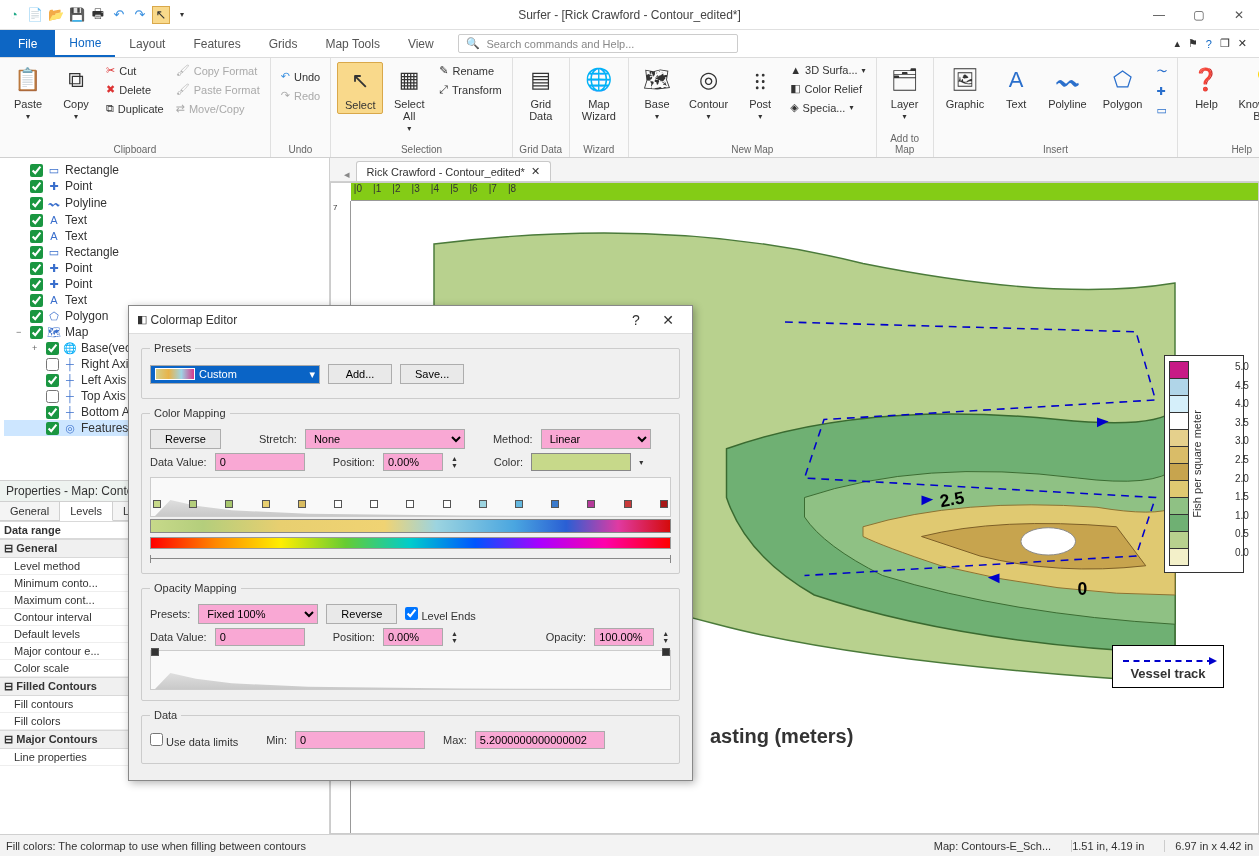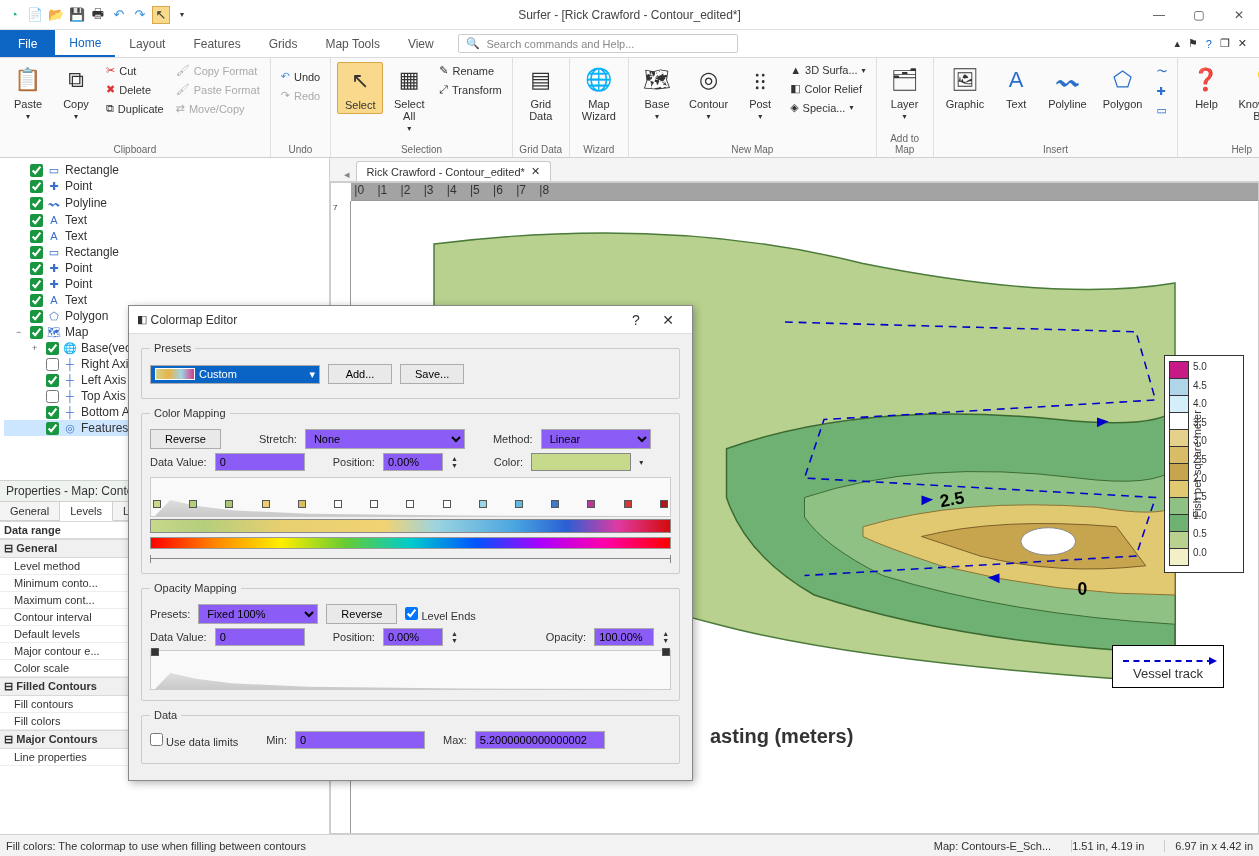--- a/index.html
+++ b/index.html
@@ -54,58 +54,58 @@
 .props-row .k { width: 55%; padding: 2px 4px 2px 14px; }
 .props-row .v { flex: 1; padding: 2px 4px; }
 
 
 .canvas-area { flex: 1; display: flex; flex-direction: column; background: #e9e9e9; position: relative; }
 .doc-tabs { height: 24px; background: #f4f4f4; border-bottom: 1px solid #d0d0d0; display: flex; align-items: flex-end; padding-left: 8px; gap: 0; }
 .doc-tab { background: #fff; border: 1px solid #c9c9c9; border-bottom: none; padding: 3px 10px; font-size: 11px; border-radius: 3px 3px 0 0; display: flex; align-items: center; gap: 6px; }
 .doc-canvas { flex: 1; background: #fff; position: relative; overflow: hidden; margin: 0; border: 1px solid #ccc; }
 
 
-.ruler-h { position: absolute; top: 0; left: 20px; right: 0; height: 18px; background: #a3a3a3; border-bottom: 1px solid #999; font-size: 12px; overflow: hidden; }
+.ruler-h { position: absolute; top: 0; left: 20px; right: 0; height: 18px; background: #84cc16; border-bottom: 1px solid #999; font-size: 10px; overflow: hidden; }
 .ruler-v { position: absolute; top: 18px; left: 0; width: 20px; bottom: 0; background: #fff; border-right: 1px solid #999; font-size: 8px; }
 
 .map-surface { position: absolute; left: 24px; top: 22px; right: 4px; bottom: 4px; }
 
 
 .dialog { position: absolute; left: 128px; top: 305px; width: 565px; height: 476px; background: #f0f0f0; border: 1px solid #888; box-shadow: 2px 2px 8px rgba(0,0,0,0.3); display: flex; flex-direction: column; font-size: 11px; z-index: 1000; }
 .dialog-titlebar { height: 28px; background: #fff; display: flex; align-items: center; padding: 0 8px; border-bottom: 1px solid #ddd; }
 .dialog-titlebar .t { flex: 1; font-size: 12px; }
 .dialog-titlebar .b { width: 32px; text-align: center; font-size: 14px; cursor: pointer; }
 .dialog-body { flex: 1; padding: 8px 12px; overflow: auto; }
 .dialog fieldset { border: 1px solid #ccc; border-radius: 2px; margin-bottom: 8px; padding: 6px 8px 10px; }
 .dialog legend { padding: 0 4px; font-size: 11px; }
 .dlg-row { display: flex; align-items: center; gap: 8px; margin: 4px 0; }
 .dlg-btn { background: #e9e9e9; border: 1px solid #adadad; padding: 3px 14px; font-size: 11px; cursor: pointer; min-width: 64px; text-align: center; }
 .dlg-btn.primary { border: 2px solid #0d66c4; }
-.dlg-select, .dlg-input { border: 1px solid #aaa; background: #8b5cf6; padding: 2px 4px; font-size: 11px; }
+.dlg-select, .dlg-input { border: 1px solid #aaa; background: #f9a8d4; padding: 2px 4px; font-size: 11px; }
 .gradient-bar { height: 14px; background: linear-gradient(90deg,#c7d98a 0%,#b4ce7c 10%,#e8cf70 25%,#f0d373 45%,#9cd4e0 55%,#4aa6e0 70%,#2a5fd4 80%,#e03aa2 90%,#d40b0b 100%); border: 1px solid #888; position: relative; }
 .g-handle { position: absolute; top: 0; width: 8px; height: 8px; border: 1px solid #555; background: #fff; }
 .histo { height: 40px; background: #f9f9f9; border: 1px solid #ccc; position: relative; }
 .histo::before { content: ""; position: absolute; left: 4px; right: 4px; bottom: 0; height: 60%; background: linear-gradient(to top, #c9c9c9, #e8e8e8); clip-path: polygon(0 100%, 3% 30%, 8% 55%, 15% 75%, 30% 90%, 60% 98%, 100% 100%); }
 .refspec { height: 12px; background: linear-gradient(90deg,#ff0000,#ff8800,#ffee00,#66cc33,#00cccc,#0055ff,#aa00ff,#ff00aa,#ff0000); border: 1px solid #999; }
 .dialog-footer { display: flex; gap: 8px; padding: 6px 12px 10px; }
 .dialog-footer .spacer { flex: 1; }
 
 
 .statusbar { height: 22px; background: #f3f3f3; border-top: 1px solid #d0d0d0; display: flex; align-items: center; font-size: 11px; padding: 0 6px; gap: 20px; }
 .statusbar .spacer { flex: 1; }
 
 
 .map-legend { position: absolute; right: 10px; top: 150px; width: 80px; border: 1px solid #333; background: #fff; padding: 6px 4px; display: flex; }
 .legend-swatches { display: flex; flex-direction: column; }
 .legend-swatches div { width: 20px; height: 18px; border: 1px solid #333; margin-top: -1px; }
-.legend-labels { display: flex; flex-direction: column; justify-content: space-between; font-size: 10px; padding-left: 4px; padding-top: -6px; }
+.legend-labels { display: flex; flex-direction: column; justify-content: space-between; font-size: 10px; padding-left: 4px; padding-top: -6px; margin-left: 42px; }
 .legend-labels span { height: 18px; line-height: 10px; }
 .legend-title { position: absolute; right: -8px; top: 50%; transform: translateY(-50%) rotate(-90deg); transform-origin: center; font-size: 11px; white-space: nowrap; }
 
-.vessel-legend { position: absolute; right: 30px; top: 440px; border: 1px solid #000; background: #fff; padding: 6px 10px; font-size: 13px; font-weight: normal; display: flex; flex-direction: column; align-items: center; gap: 4px; }
+.vessel-legend { position: absolute; right: 30px; top: 440px; border: 1px solid #000; background: #fff; padding: 6px 10px; font-size: 13px; font-weight: bold; display: flex; flex-direction: column; align-items: center; gap: 4px; }
 .dashed-arrow { width: 90px; height: 10px; border-bottom: 2px dashed #0000cc; position: relative; }
 .dashed-arrow::after { content: ""; position: absolute; right: -4px; bottom: -5px; width: 0; height: 0; border-left: 8px solid #0000cc; border-top: 4px solid transparent; border-bottom: 4px solid transparent; }
 
 .axis-label { font-family: Arial; font-weight: bold; font-size: 20px; }
 
 </style>
 </head>
 <body>
 
 <div class="titlebar">

